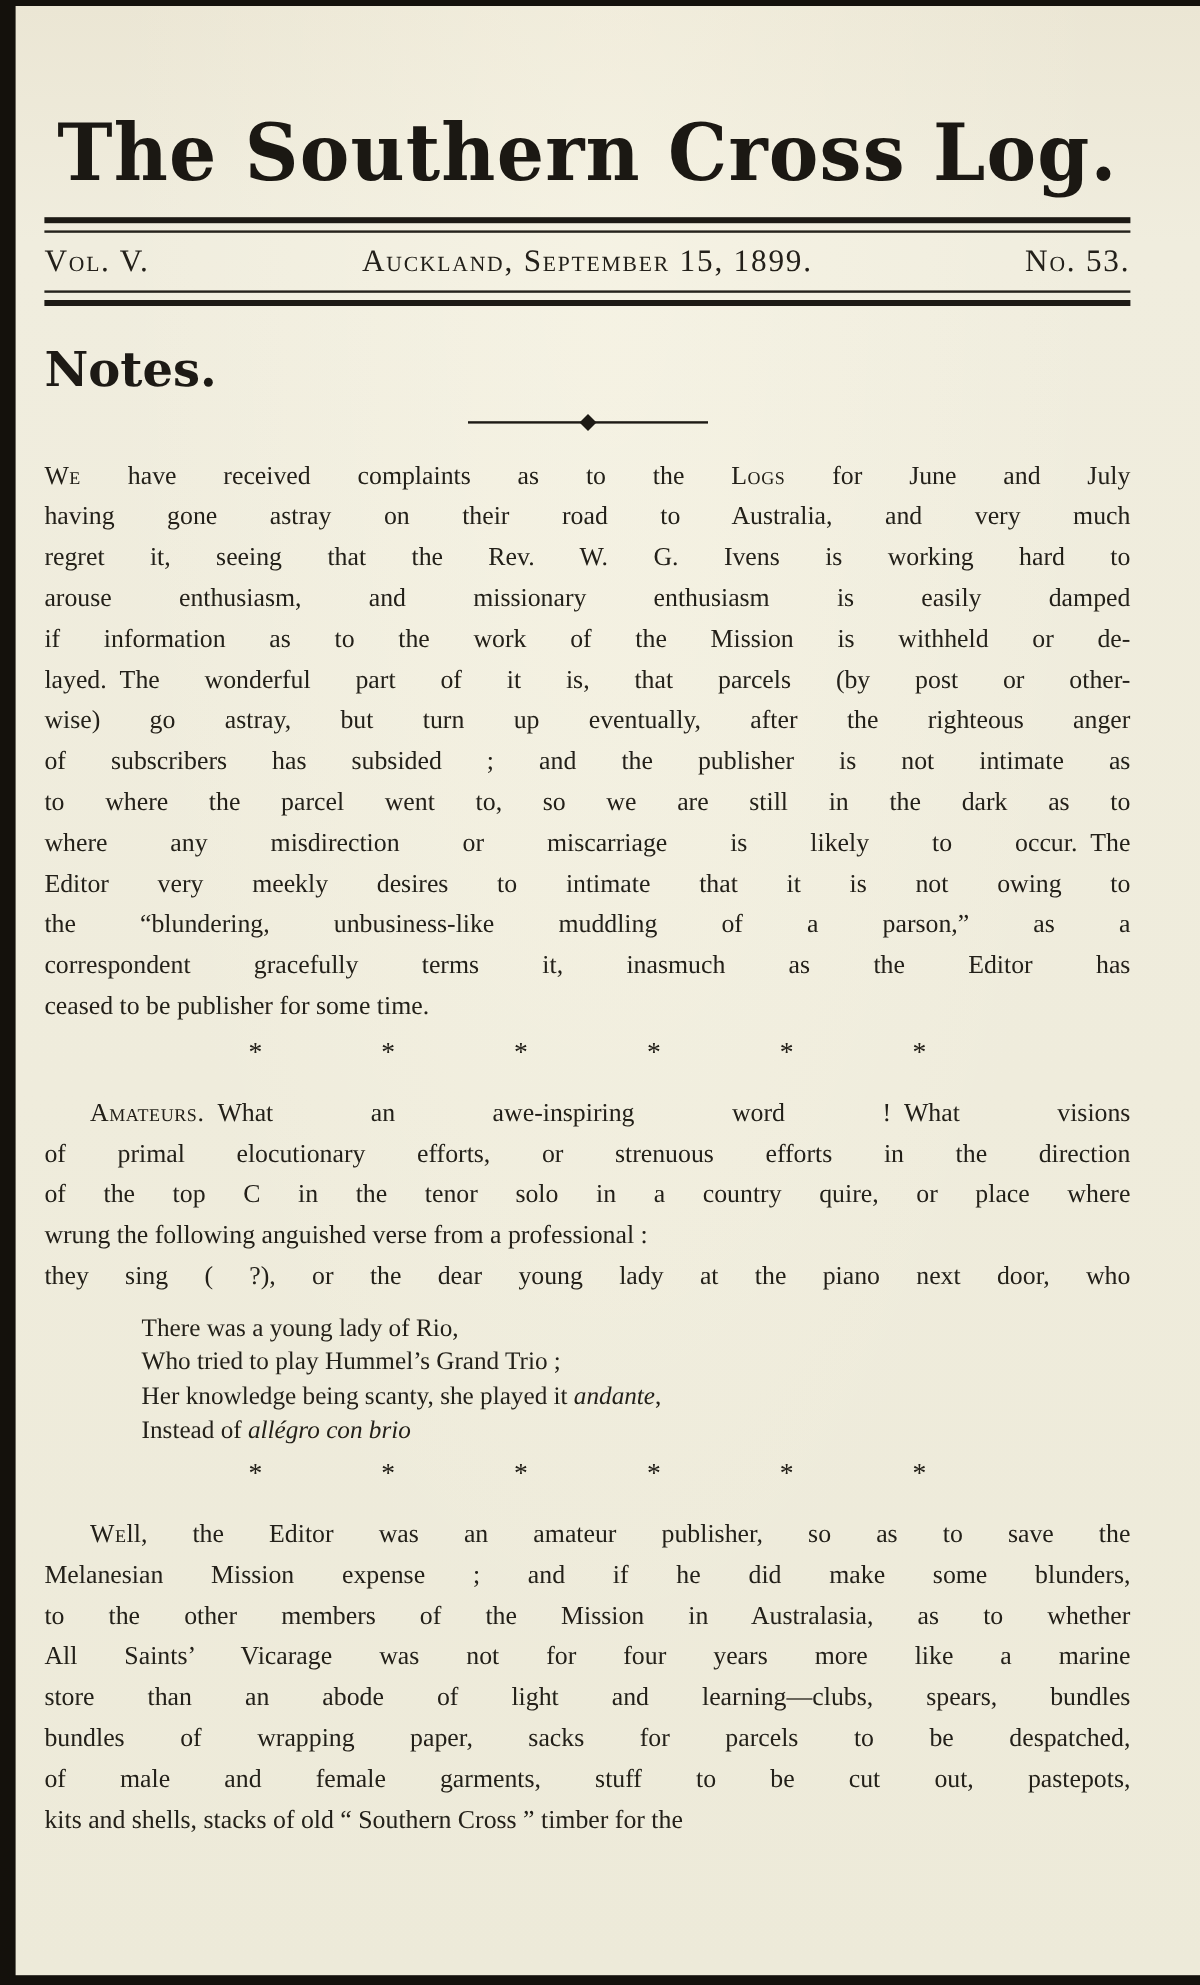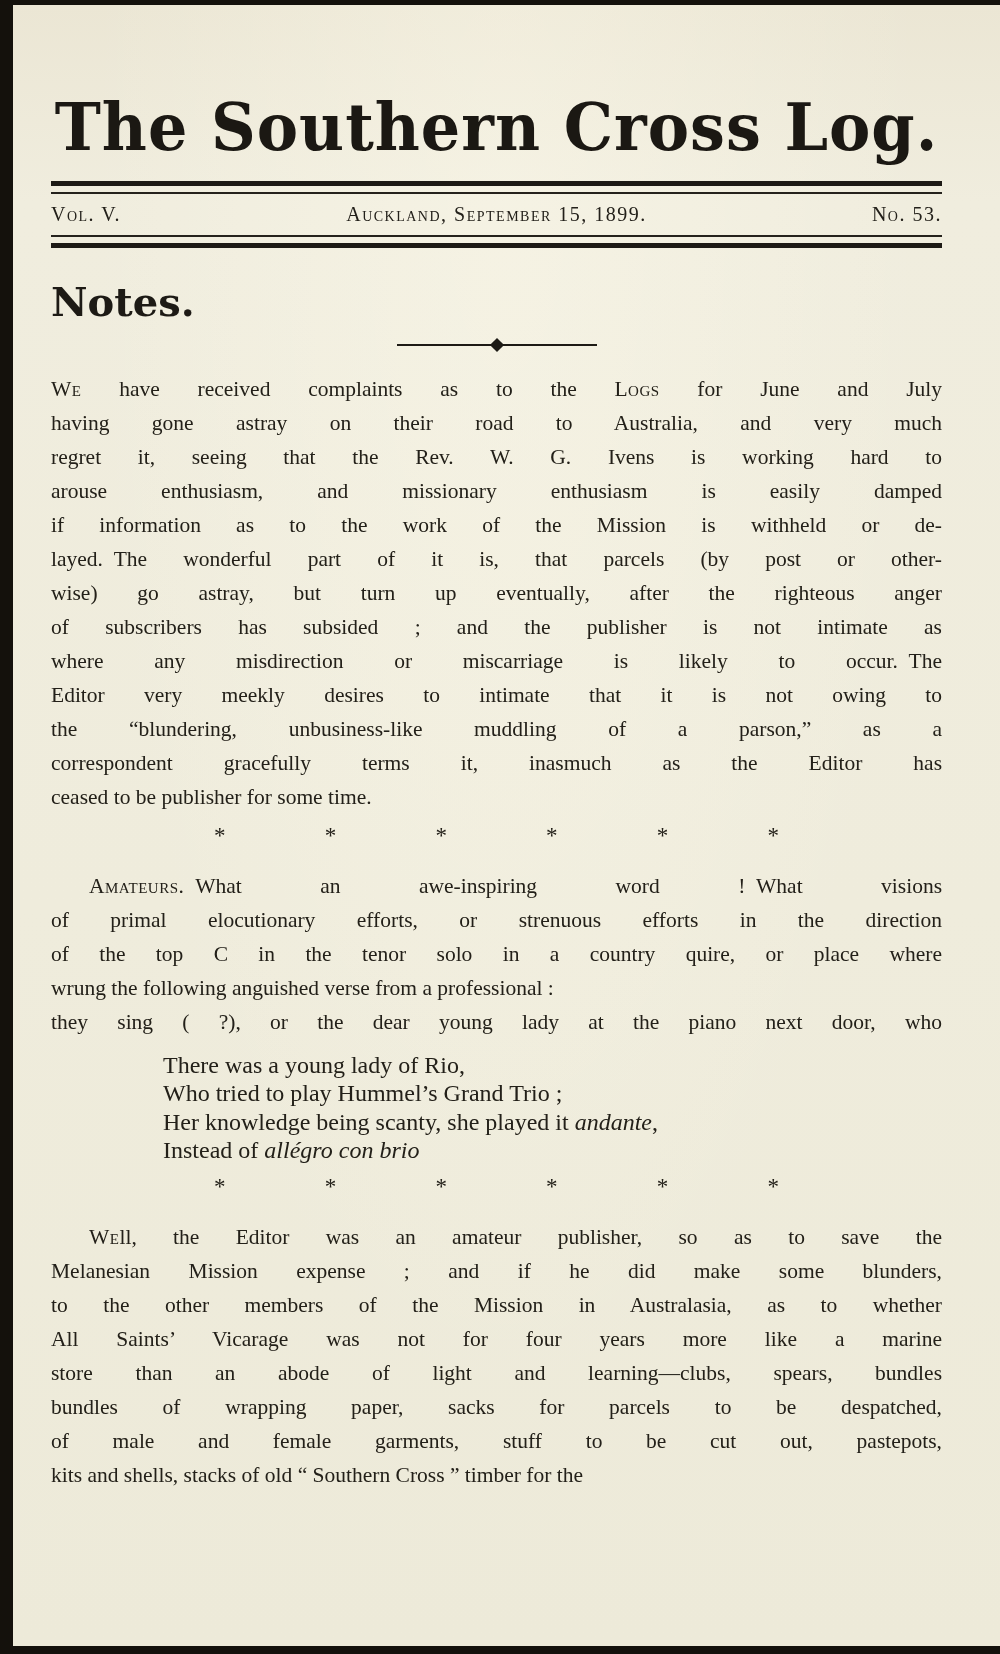--- a/index.html
+++ b/index.html
@@ -12,21 +12,21 @@
   }
   .page {
     position: absolute;
     left: 13px; top: 5px;
     width: 987px; height: 1641px;
     background:
       radial-gradient(ellipse at 50% 12%, rgba(255,252,238,0.35), rgba(0,0,0,0) 60%),
       linear-gradient(180deg, #ebe6d4 0%, #f0edde 12%, #efecdc 55%, #edead9 100%);
     color: #211e18;
     box-sizing: border-box;
-    padding: 0 58px 0 38px;
+    padding: 0 58px 0 24px;
   }
   .masthead {
     margin: 84px 0 0 0;
     text-align: center;
     font-family: "DejaVu Serif", serif;
     font-weight: 700;
     font-size: 62px;
     line-height: 1.25;
     letter-spacing: 1px;
     color: #1b1813;
@@ -35,21 +35,21 @@
   .rule { border: 0; height: 0; margin: 0; }
   .rule.thick { border-top: 5px solid #1d1a15; }
   .rule.thin  { border-top: 2px solid #25221c; }
   .r1 { margin-top: 14px; }
   .r2 { margin-top: 6px; }
   .dateline {
     margin-top: 9px;
     display: flex;
     justify-content: space-between;
     align-items: baseline;
-    font-size: 20px;
+    font-size: 26px;
     font-variant: small-caps;
     letter-spacing: 1.5px;
     color: #23201a;
     gap: 44px;
   }
   .r3 { margin-top: 9px; }
   .r4 { margin-top: 6px; }
   .section-title {
     margin: 30px 0 0 0;
     text-align: left;
@@ -91,22 +91,22 @@
   .stars {
     width: 565px;
     margin: 9px auto 0 auto;
     display: flex;
     justify-content: space-between;
     font-size: 23px;
     line-height: 26px;
     color: #232019;
   }
   .verse {
-    margin: 12px 0 0 112px;
-    font-size: 24px;
+    margin: 12px 0 0 81px;
+    font-size: 21px;
     line-height: 28.5px;
     color: #232019;
   }
   .verse .line { text-align: left; }
   .sc { font-variant: small-caps; letter-spacing: 0.5px; }
   .it { font-style: italic; }
 </style>
 </head>
 <body>
 
@@ -135,20 +135,21 @@
 
   <section class="para">
       <div class="line"><span class="sc">We</span> have received complaints as to the <span class="sc">Logs</span> for June and July</div>
       <div class="line">having gone astray on their road to Australia, and very much</div>
       <div class="line">regret it, seeing that the Rev. W. G. Ivens is working hard to</div>
       <div class="line">arouse enthusiasm, and missionary enthusiasm is easily damped</div>
       <div class="line">if information as to the work of the Mission is withheld or de-</div>
       <div class="line">layed. The wonderful part of it is, that parcels (by post or other-</div>
       <div class="line">wise) go astray, but turn up eventually, after the righteous anger</div>
       <div class="line">of subscribers has subsided ; and the publisher is not intimate as</div>
+      <div class="line">to where the parcel went to, so we are still in the dark as to</div>
       <div class="line">where any misdirection or miscarriage is likely to occur. The</div>
       <div class="line">Editor very meekly desires to intimate that it is not owing to</div>
       <div class="line">the “blundering, unbusiness-like muddling of a parson,” as a</div>
       <div class="line">correspondent gracefully terms it, inasmuch as the Editor has</div>
       <div class="line last">ceased to be publisher for some time.</div>
     </section>
 
   <div class="stars">
       <span>*</span>
       <span>*</span>

